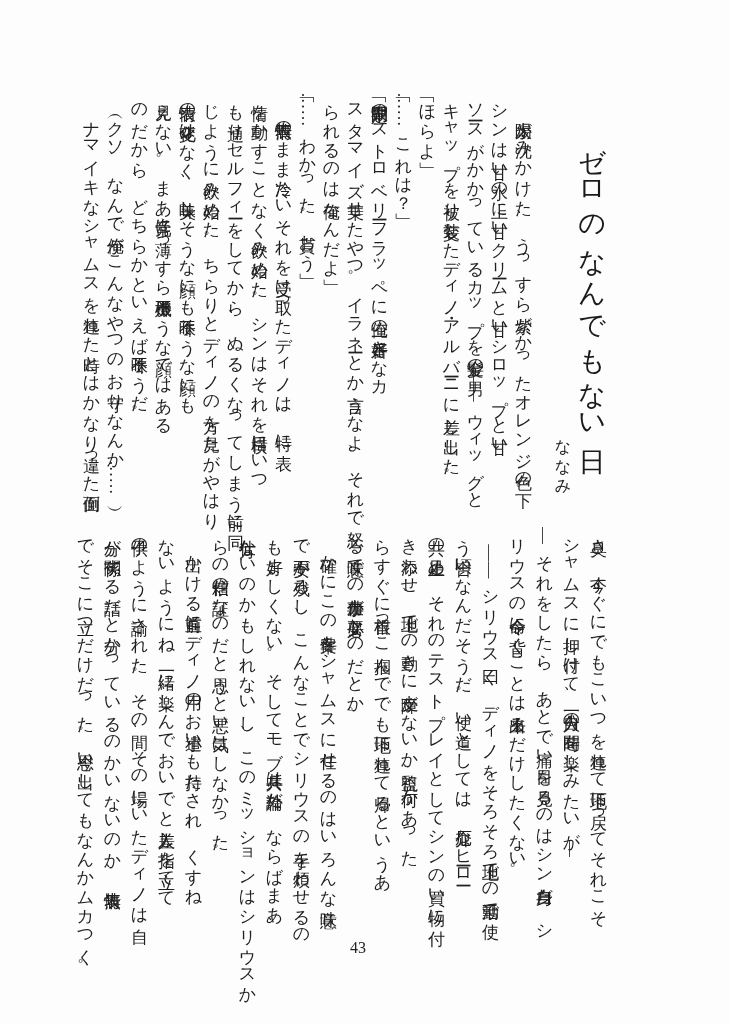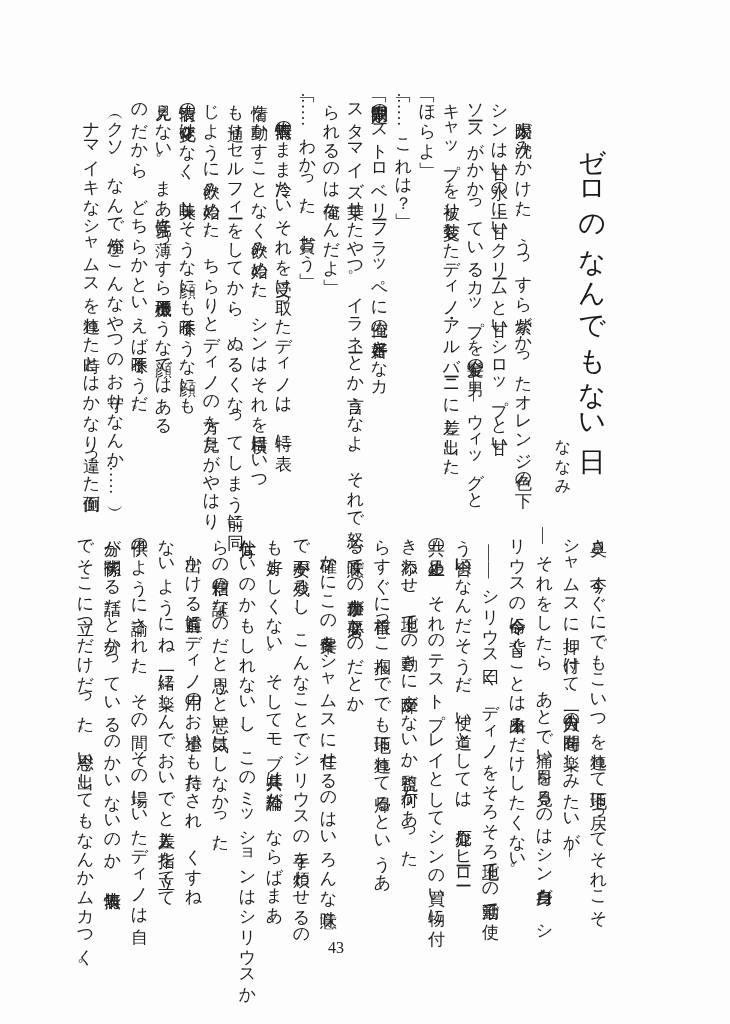--- a/index.html
+++ b/index.html
@@ -31,21 +31,21 @@
     line-height:24px;
     padding-top:298px;
   }
   .block-top { top:92px; right:195px; font-size:17px; }
   .block-top .line { line-height:24px; letter-spacing:0.2px; }
   .block-bottom { top:527px; right:118px; font-size:17px; }
   .block-bottom .line { line-height:27px; letter-spacing:0.2px; }
   .page-number {
     position:absolute;
     top:939px; left:328px; width:38px;
-    text-align:left;
+    text-align:right;
     font-size:16px;
     color:#222;
   }
 </style>
 </head>
 <body>
 
 <div class="page">
 
   <div class="vtext title-area">

